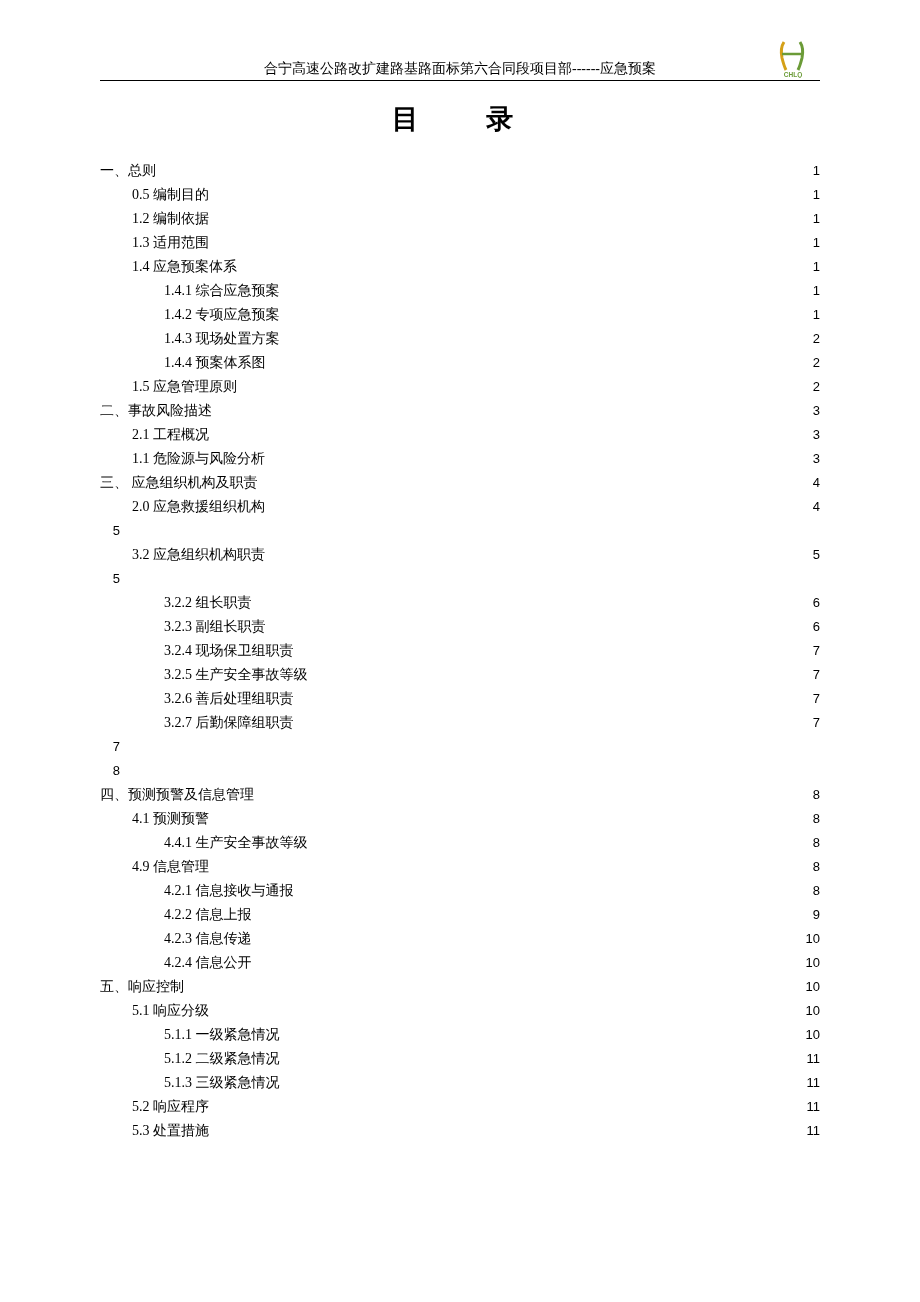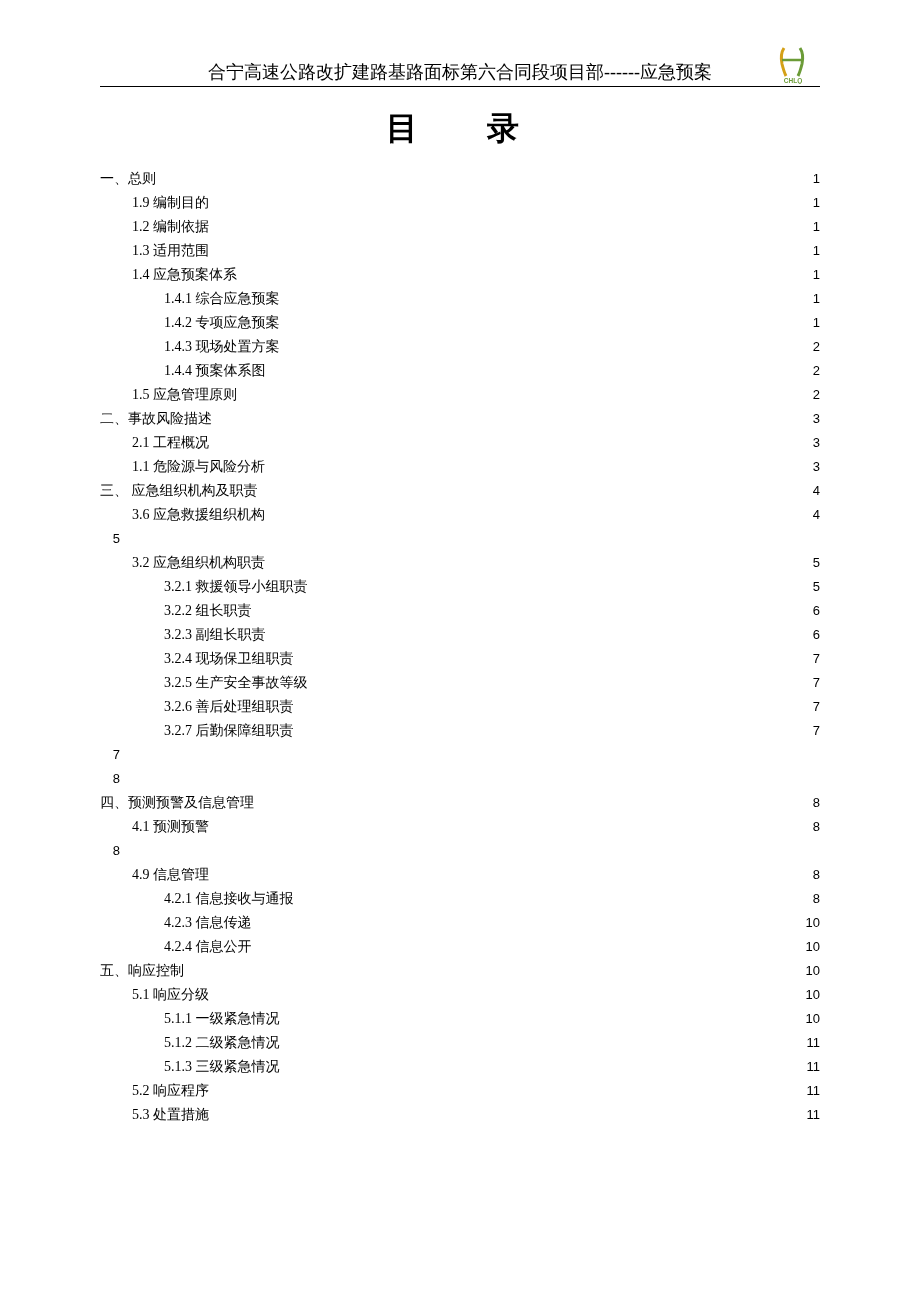--- a/index.html
+++ b/index.html
@@ -22,40 +22,40 @@
     }
     .header-line {
       border-bottom: 1px solid #000;
       padding-bottom: 2px;
       display: flex;
       align-items: flex-end;
       justify-content: center;
       position: relative;
     }
     .header-text {
-      font-size: 18px;
+      font-size: 14px;
       letter-spacing: 0px;
       text-align: center;
       flex: 1;
     }
     .logo {
       position: absolute;
       right: 10px;
       bottom: -2px;
     }
     .logo svg {
       width: 34px;
       height: 40px;
     }
     .title {
-      font-size: 32px;
+      font-size: 27px;
       font-weight: bold;
       text-align: center;
       letter-spacing: 30px;
-      margin: 20px 0 16px 15px;
+      margin: 20px 0 22px 15px;
       font-family: "SimHei", "黑体", sans-serif;
     }
     .toc {
       width: 100%;
     }
     .toc-row {
       display: flex;
       justify-content: space-between;
       align-items: baseline;
       line-height: 24px;
@@ -92,21 +92,21 @@
 </div>
 
 <h1 class="title">目    录</h1>
 
 <div class="toc" id="toc">
     <div class="toc-row">
       <span class="toc-label level-0">一、总则</span>
       <span class="toc-page">1</span>
     </div>
     <div class="toc-row">
-      <span class="toc-label level-1">1.9 编制目的</span>
+      <span class="toc-label level-1">0.5 编制目的</span>
       <span class="toc-page">1</span>
     </div>
     <div class="toc-row">
       <span class="toc-label level-1">1.2 编制依据</span>
       <span class="toc-page">1</span>
     </div>
     <div class="toc-row">
       <span class="toc-label level-1">1.3 适用范围</span>
       <span class="toc-page">1</span>
     </div>
@@ -144,32 +144,31 @@
     </div>
     <div class="toc-row">
       <span class="toc-label level-1">1.1 危险源与风险分析</span>
       <span class="toc-page">3</span>
     </div>
     <div class="toc-row">
       <span class="toc-label level-0">三、 应急组织机构及职责</span>
       <span class="toc-page">4</span>
     </div>
     <div class="toc-row">
-      <span class="toc-label level-1">3.6 应急救援组织机构</span>
+      <span class="toc-label level-1">2.0 应急救援组织机构</span>
       <span class="toc-page">4</span>
     </div>
     <div class="toc-row">
       <span class="toc-page">5</span>
     </div>
     <div class="toc-row">
       <span class="toc-label level-1">3.2 应急组织机构职责</span>
       <span class="toc-page">5</span>
     </div>
     <div class="toc-row">
-      <span class="toc-label level-2">3.2.1 救援领导小组职责</span>
       <span class="toc-page">5</span>
     </div>
     <div class="toc-row">
       <span class="toc-label level-2">3.2.2 组长职责</span>
       <span class="toc-page">6</span>
     </div>
     <div class="toc-row">
       <span class="toc-label level-2">3.2.3 副组长职责</span>
       <span class="toc-page">6</span>
     </div>
@@ -197,31 +196,36 @@
     </div>
     <div class="toc-row">
       <span class="toc-label level-0">四、预测预警及信息管理</span>
       <span class="toc-page">8</span>
     </div>
     <div class="toc-row">
       <span class="toc-label level-1">4.1 预测预警</span>
       <span class="toc-page">8</span>
     </div>
     <div class="toc-row">
+      <span class="toc-label level-2">4.4.1 生产安全事故等级</span>
       <span class="toc-page">8</span>
     </div>
     <div class="toc-row">
       <span class="toc-label level-1">4.9 信息管理</span>
       <span class="toc-page">8</span>
     </div>
     <div class="toc-row">
       <span class="toc-label level-2">4.2.1 信息接收与通报</span>
       <span class="toc-page">8</span>
     </div>
     <div class="toc-row">
+      <span class="toc-label level-2">4.2.2 信息上报</span>
+      <span class="toc-page">9</span>
+    </div>
+    <div class="toc-row">
       <span class="toc-label level-2">4.2.3 信息传递</span>
       <span class="toc-page">10</span>
     </div>
     <div class="toc-row">
       <span class="toc-label level-2">4.2.4 信息公开</span>
       <span class="toc-page">10</span>
     </div>
     <div class="toc-row">
       <span class="toc-label level-0">五、响应控制</span>
       <span class="toc-page">10</span>

